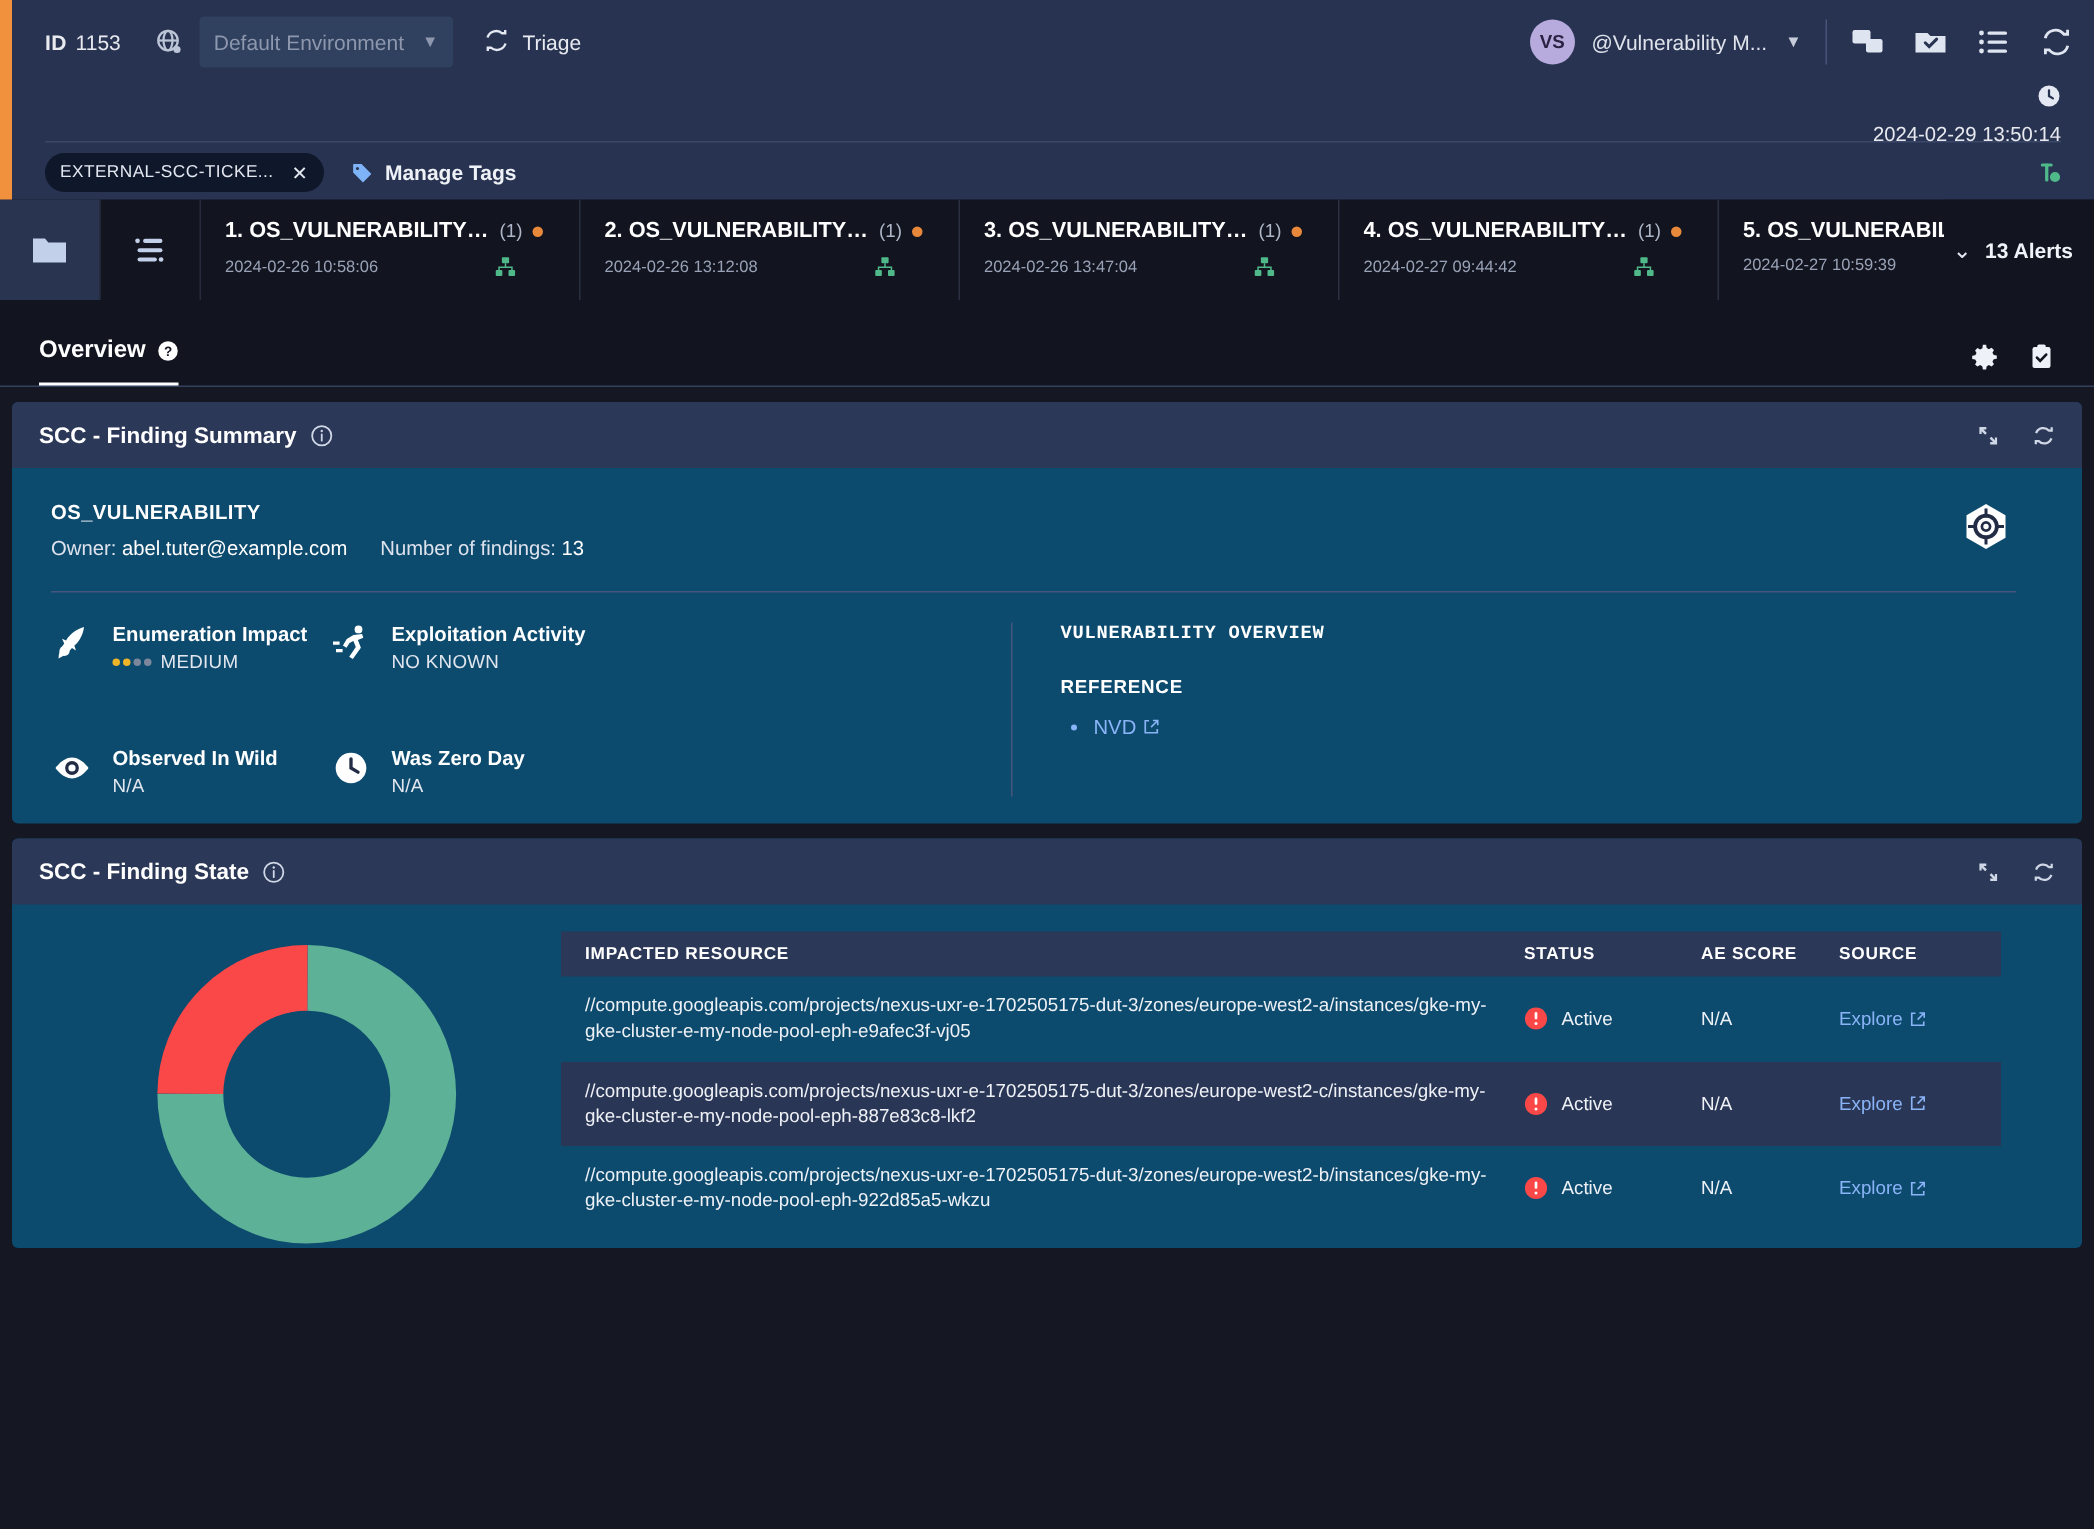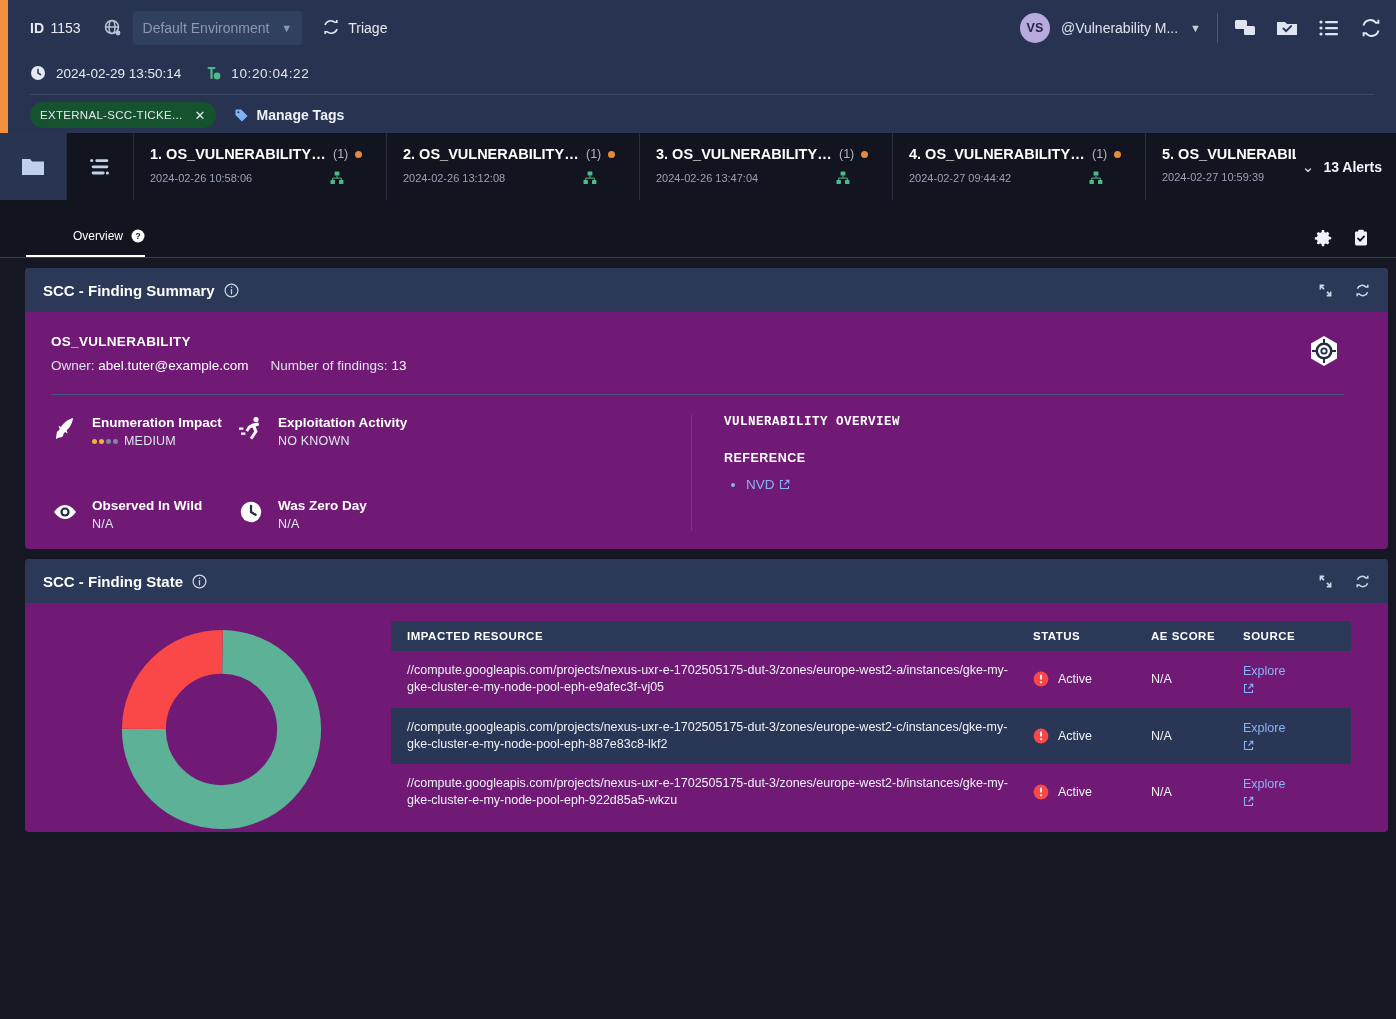--- a/index.html
+++ b/index.html
@@ -39,31 +39,31 @@
     width: 30px; height: 30px; border-radius: 50%; background: #b7aadd; color: #2b2344;
     font-size: 12.5px; font-weight: bold; display: flex; align-items: center; justify-content: center;
   }
   .user-name { margin-left: 11px; font-size: 14px; color: #dfe3ec; max-width: 130px;
     white-space: nowrap; overflow: hidden; }
   .user-chev { margin-left: 12px; font-size: 11px; color: #c6ccda; }
   .hdr-divider { width: 1px; height: 30px; background: #47557a; margin: 0 16px; }
   .hdr-icons { display: flex; align-items: center; gap: 20px; }
   .hdr-icons .ic { width: 22px; height: 22px; display: flex; align-items: center; justify-content: center; }
 
-  .hdr-row2 { display: flex; align-items: center; height: 34px; padding: 0 22px; gap: 10px; }
+  .hdr-row2 { display: flex; align-items: flex-end; height: 34px; padding: 0 22px; gap: 10px; flex-direction: column; }
   .clock-ic { width: 16px; height: 16px; display: flex; }
   .hdr-date { font-size: 13.5px; color: #e8eaf0; }
   .sla-ic { margin-left: 14px; width: 16px; height: 16px; display: flex; }
   .sla-time { font-size: 13.5px; color: #e5e5e5; letter-spacing: .6px; font-family: "Liberation Sans", sans-serif; }
 
   .hdr-sep { height: 1px; background: #3b4869; margin: 4px 22px 0 22px; }
   .hdr-row3 { display: flex; align-items: center; height: 40px; padding: 0 22px; gap: 18px; }
   .tag-chip {
     display: flex; align-items: center; gap: 12px; height: 26px; padding: 0 10px;
-    background: #14532d; border-radius: 13px; font-size: 11.5px; letter-spacing: .3px; color: #e4e8f1;
+    background: #0f172a; border-radius: 13px; font-size: 11.5px; letter-spacing: .3px; color: #e4e8f1;
   }
   .tag-x { font-size: 13px; cursor: pointer; }
   .manage-tags { display: flex; align-items: center; gap: 8px; font-size: 14px; font-weight: bold; color: #eef1f6; }
   .tag-ic { width: 15px; height: 15px; display: flex; }
 
   
   .tabstrip { display: flex; height: 67px; background: #12141f; }
   .side-btn {
     width: 67px; height: 67px; display: flex; align-items: center; justify-content: center;
     border-right: 1px solid #262b3d;
@@ -90,28 +90,28 @@
   }
   .alerts-dd .chev { font-size: 15px; color: #e3e7f0; }
   .alerts-dd .lbl { font-size: 14px; font-weight: bold; color: #f0f3f8; white-space: nowrap; }
 
   
   .ovbar { height: 58px; background: #12141f; display: flex; align-items: flex-end; position: relative; }
   .ovtab {
     margin-left: 26px; padding-bottom: 12px; display: flex; align-items: center; gap: 8px;
     border-bottom: 3px solid #ffffff;
   }
-  .ovtab .lbl { font-size: 12px; font-weight: normal; color: #ffffff; margin-left: 47px; }
+  .ovtab .lbl { font-size: 16px; font-weight: bold; color: #ffffff; }
   .q-ic { width: 14px; height: 14px; display: flex; }
   .ov-underline { position: absolute; left: 0; right: 0; bottom: 0; height: 1px; background: #33405e; }
   .ov-actions { margin-left: auto; display: flex; align-items: center; gap: 20px; padding: 0 26px 11px 0; }
   .ov-actions .ic { width: 18px; height: 18px; display: flex; }
 
   
-  .panel { margin: 10px 8px 0 25px; background: #701a75; border-radius: 4px; overflow: hidden; }
+  .panel { margin: 10px 8px 0 8px; background: #0c4a6e; border-radius: 4px; overflow: hidden; }
   .panel-head {
     height: 44px; background: #2b3857; display: flex; align-items: center; padding: 0 18px;
   }
   .panel-title { font-size: 15px; font-weight: bold; color: #ffffff; }
   .info-ic { margin-left: 9px; width: 15px; height: 15px; display: flex; }
   .panel-acts { margin-left: auto; display: flex; align-items: center; gap: 22px; }
   .panel-acts .ic { width: 15px; height: 15px; display: flex; }
 
   .panel-body { padding: 22px 44px 18px 26px; position: relative; }
 
@@ -157,21 +157,21 @@
   }
   table.ft th.c-res { width: 632px; padding-left: 16px; }
   table.ft th.c-st { width: 118px; }
   table.ft th.c-ae { width: 92px; }
   table.ft th.c-src { width: 118px; }
   table.ft td { padding: 11px 10px; vertical-align: middle; font-size: 12.5px; color: #eef1f6; }
   table.ft td.c-res { padding-left: 16px; line-height: 1.38; word-break: break-all; }
   tr.alt td { background: #2a3655; }
   .st-cell { display: flex; align-items: center; gap: 9px; }
   .st-ic { width: 16px; height: 16px; flex: none; display: flex; }
-  .explore { color: #8ab4f8; text-decoration: none; display: inline-flex; gap: 5px; font-size: 12.5px; flex-direction: column; }
+  .explore { color: #8ab4f8; text-decoration: none; display: inline-flex; align-items: center; gap: 5px; font-size: 12.5px; }
 </style>
 </head>
 <body>
 
 <div class="app">
 
   <div class="top-sliver"></div>
 
   <div class="header">
 

